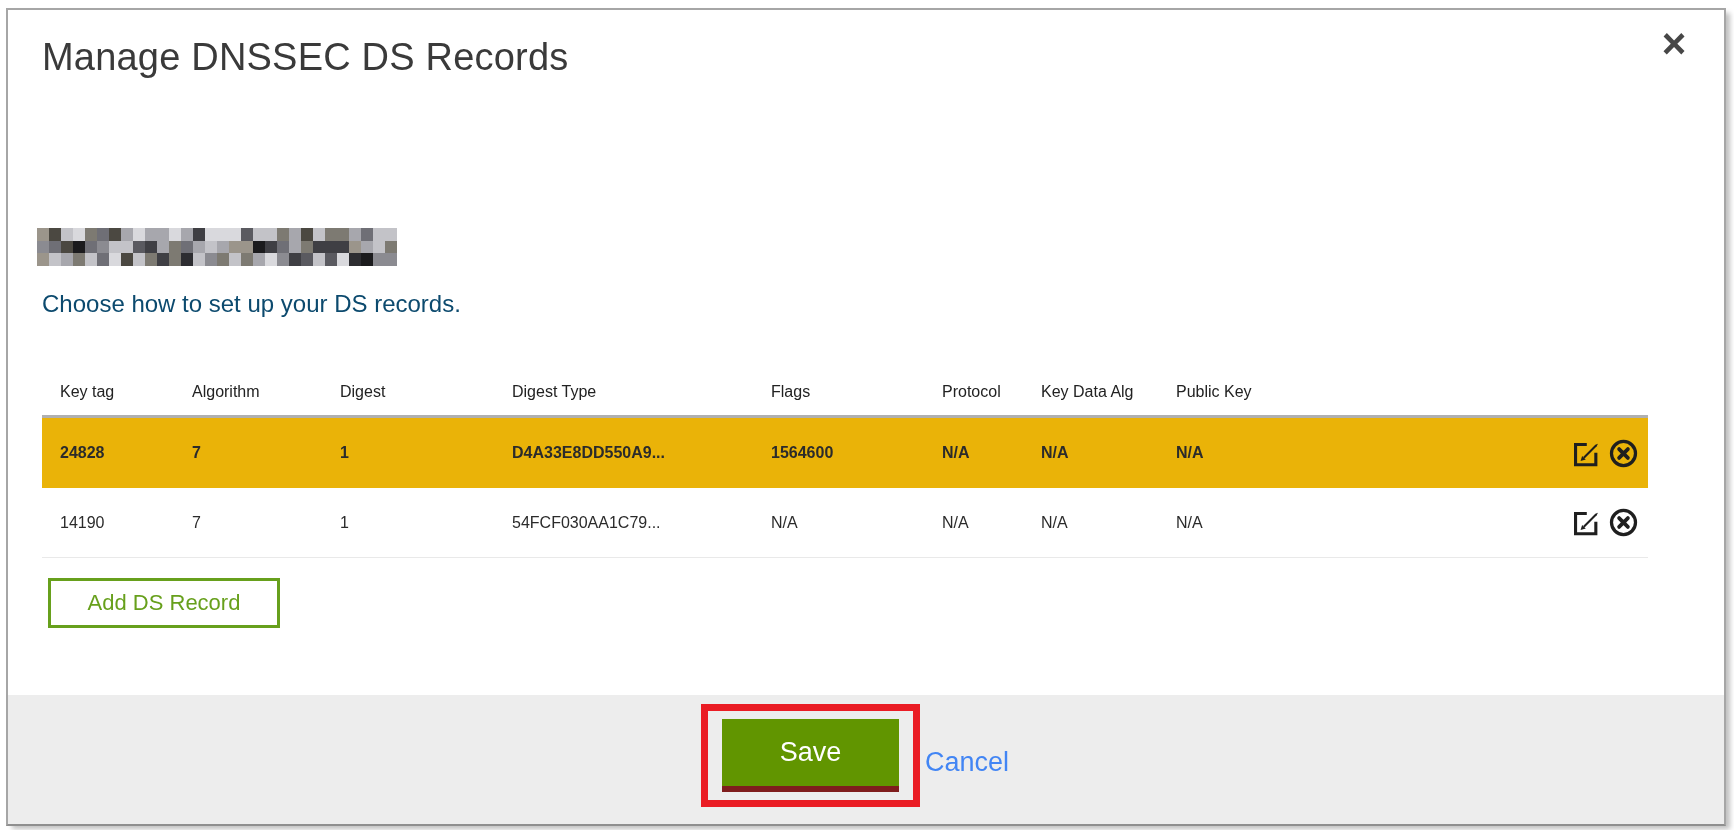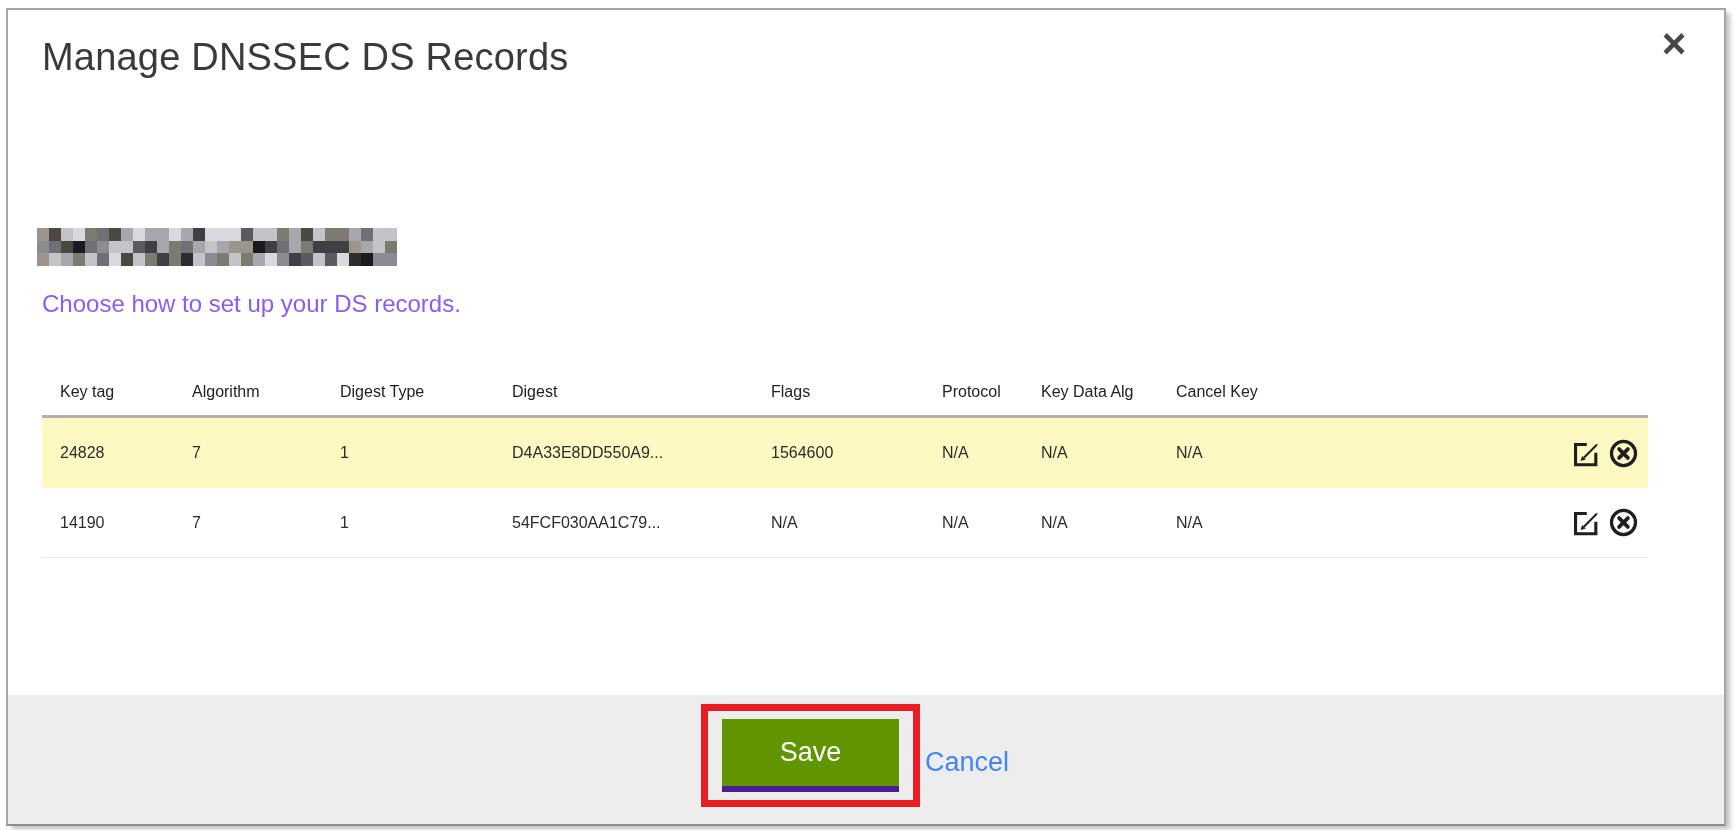--- a/index.html
+++ b/index.html
@@ -23,40 +23,40 @@
   }
 
   .redaction {
     position:absolute; left:29px; top:218px; width:360px; height:38px;
     display:grid; grid-template-columns:repeat(30,1fr); grid-auto-rows:1fr;
   }
   .redaction span { display:block; }
 
   .intro {
     position:absolute; left:34px; top:280px;
-    font-size:24px; color:#8b5cf6;
+    font-size:24px; color:#0c4a6e;
   }
 
   .ds-table {
     position:absolute; left:34px; top:350px; width:1606px;
     font-size:16px; color:#2b2b2b;
   }
   .t-row {
     display:grid;
     grid-template-columns:132px 148px 172px 259px 171px 99px 135px 178px 213px 1fr;
     align-items:center;
   }
   .t-row > div { padding-left:18px; white-space:nowrap; overflow:hidden; }
   .t-head {
     height:58px; align-items:end;
     border-bottom:3px solid #b0b0b0;
   }
   .t-head > div { padding-bottom:14px; color:#222222; }
   .t-body-row { height:70px; }
-  .t-body-row.odd { background:#fef9c3; }
+  .t-body-row.odd { background:#eab308;font-weight:bold; }
   .t-body-row.even { background:#ffffff; border-bottom:1px solid #e9e9e9; }
   .cell-actions { display:flex; justify-content:flex-end; align-items:center; gap:4px; padding-right:8px; }
   .icon-btn { width:34px; height:34px; display:flex; align-items:center; justify-content:center; cursor:pointer; background:none; border:none; padding:0; }
   .icon-btn svg { width:31px; height:31px; }
 
   .add-btn {
     position:absolute; left:40px; top:568px; width:232px; height:50px;
     background:#ffffff; border:3px solid #67a01c; color:#67a01c;
     font-size:22px; font-family:"Liberation Sans", sans-serif; cursor:pointer;
     display:flex; align-items:center; justify-content:center;
@@ -66,21 +66,21 @@
     position:absolute; left:0; right:0; bottom:0; height:129px;
     background:#ededed;
   }
   .highlight-box {
     position:absolute; left:693px; top:9px; width:219px; height:103px;
     border:7px solid #ea1c24;
     display:flex; align-items:center; justify-content:center;
   }
   .save-btn {
     width:177px; height:73px;
-    background:#619500; border:none; border-bottom:6px solid #4c1d95;
+    background:#619500; border:none; border-bottom:6px solid #7f1d1d;
     color:#ffffff; font-size:27px; font-family:"Liberation Sans", sans-serif;
     cursor:pointer;
   }
   .cancel-link {
     position:absolute; left:917px; top:52px;
     font-size:27px; color:#4285f4; cursor:pointer; text-decoration:none;
   }
 </style>
 </head>
 <body>
@@ -183,26 +183,26 @@
       <span style="background: rgb(139, 139, 145);"></span>
       <span style="background: rgb(139, 139, 145);"></span>
     </div>
 
   <div class="intro">Choose how to set up your DS records.</div>
 
   <div class="ds-table">
     <div class="t-row t-head">
       <div>Key tag</div>
       <div>Algorithm</div>
+      <div>Digest</div>
       <div>Digest Type</div>
-      <div>Digest</div>
       <div>Flags</div>
       <div>Protocol</div>
       <div>Key Data Alg</div>
-      <div>Cancel Key</div>
+      <div>Public Key</div>
       <div></div>
     </div>
 
     <div class="t-row t-body-row odd">
       <div>24828</div>
       <div>7</div>
       <div>1</div>
       <div>D4A33E8DD550A9...</div>
       <div>1564600</div>
       <div>N/A</div>
@@ -247,20 +247,21 @@
         <button class="icon-btn">
           <svg viewBox="0 0 24 24" fill="none" stroke="#1f1f1f">
             <circle cx="12" cy="12" r="9.3" stroke-width="2.5"></circle>
             <path d="M8.6 8.6 L15.4 15.4 M15.4 8.6 L8.6 15.4" stroke-width="2.9" stroke-linecap="round"></path>
           </svg>
         </button>
       </div>
     </div>
   </div>
 
+  <button class="add-btn">Add DS Record</button>
 
   <div class="footer">
     <div class="highlight-box">
       <button class="save-btn">Save</button>
     </div>
     <a class="cancel-link">Cancel</a>
   </div>
 
 </div>
 

